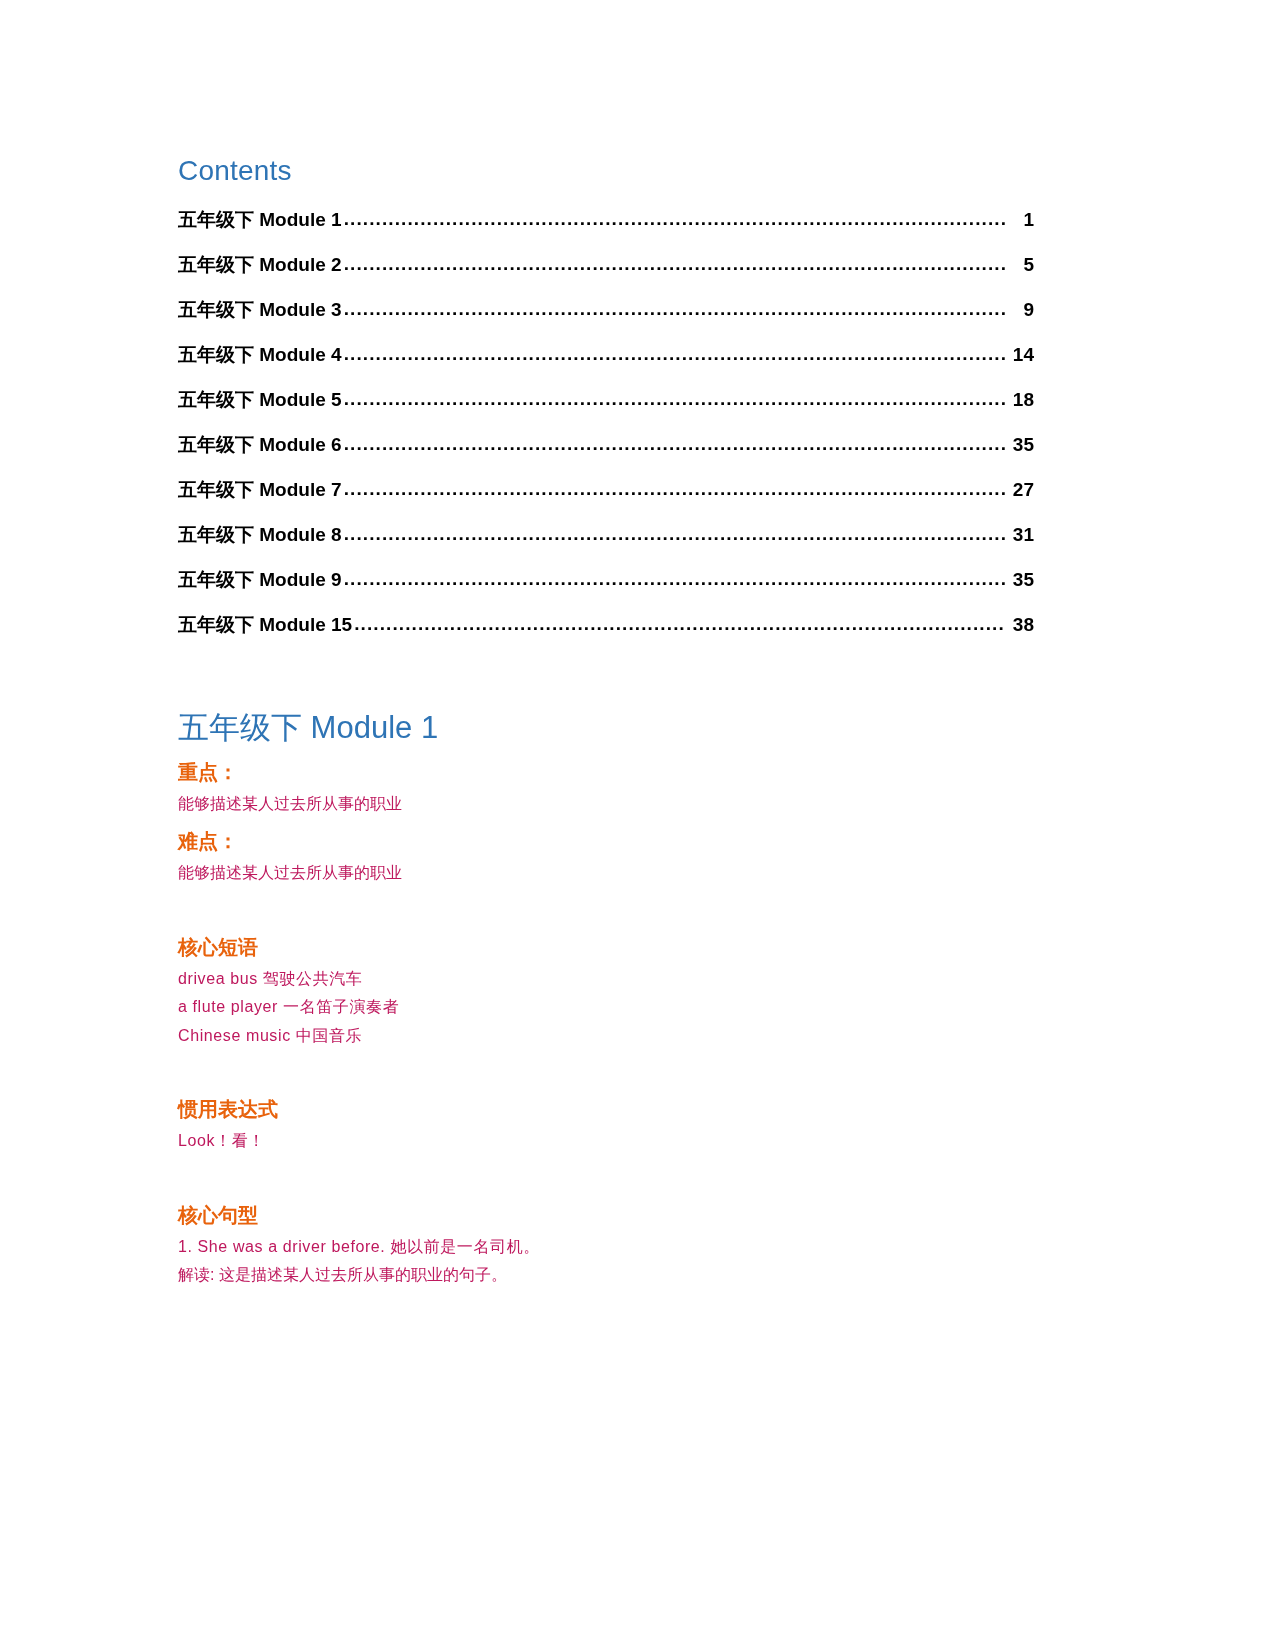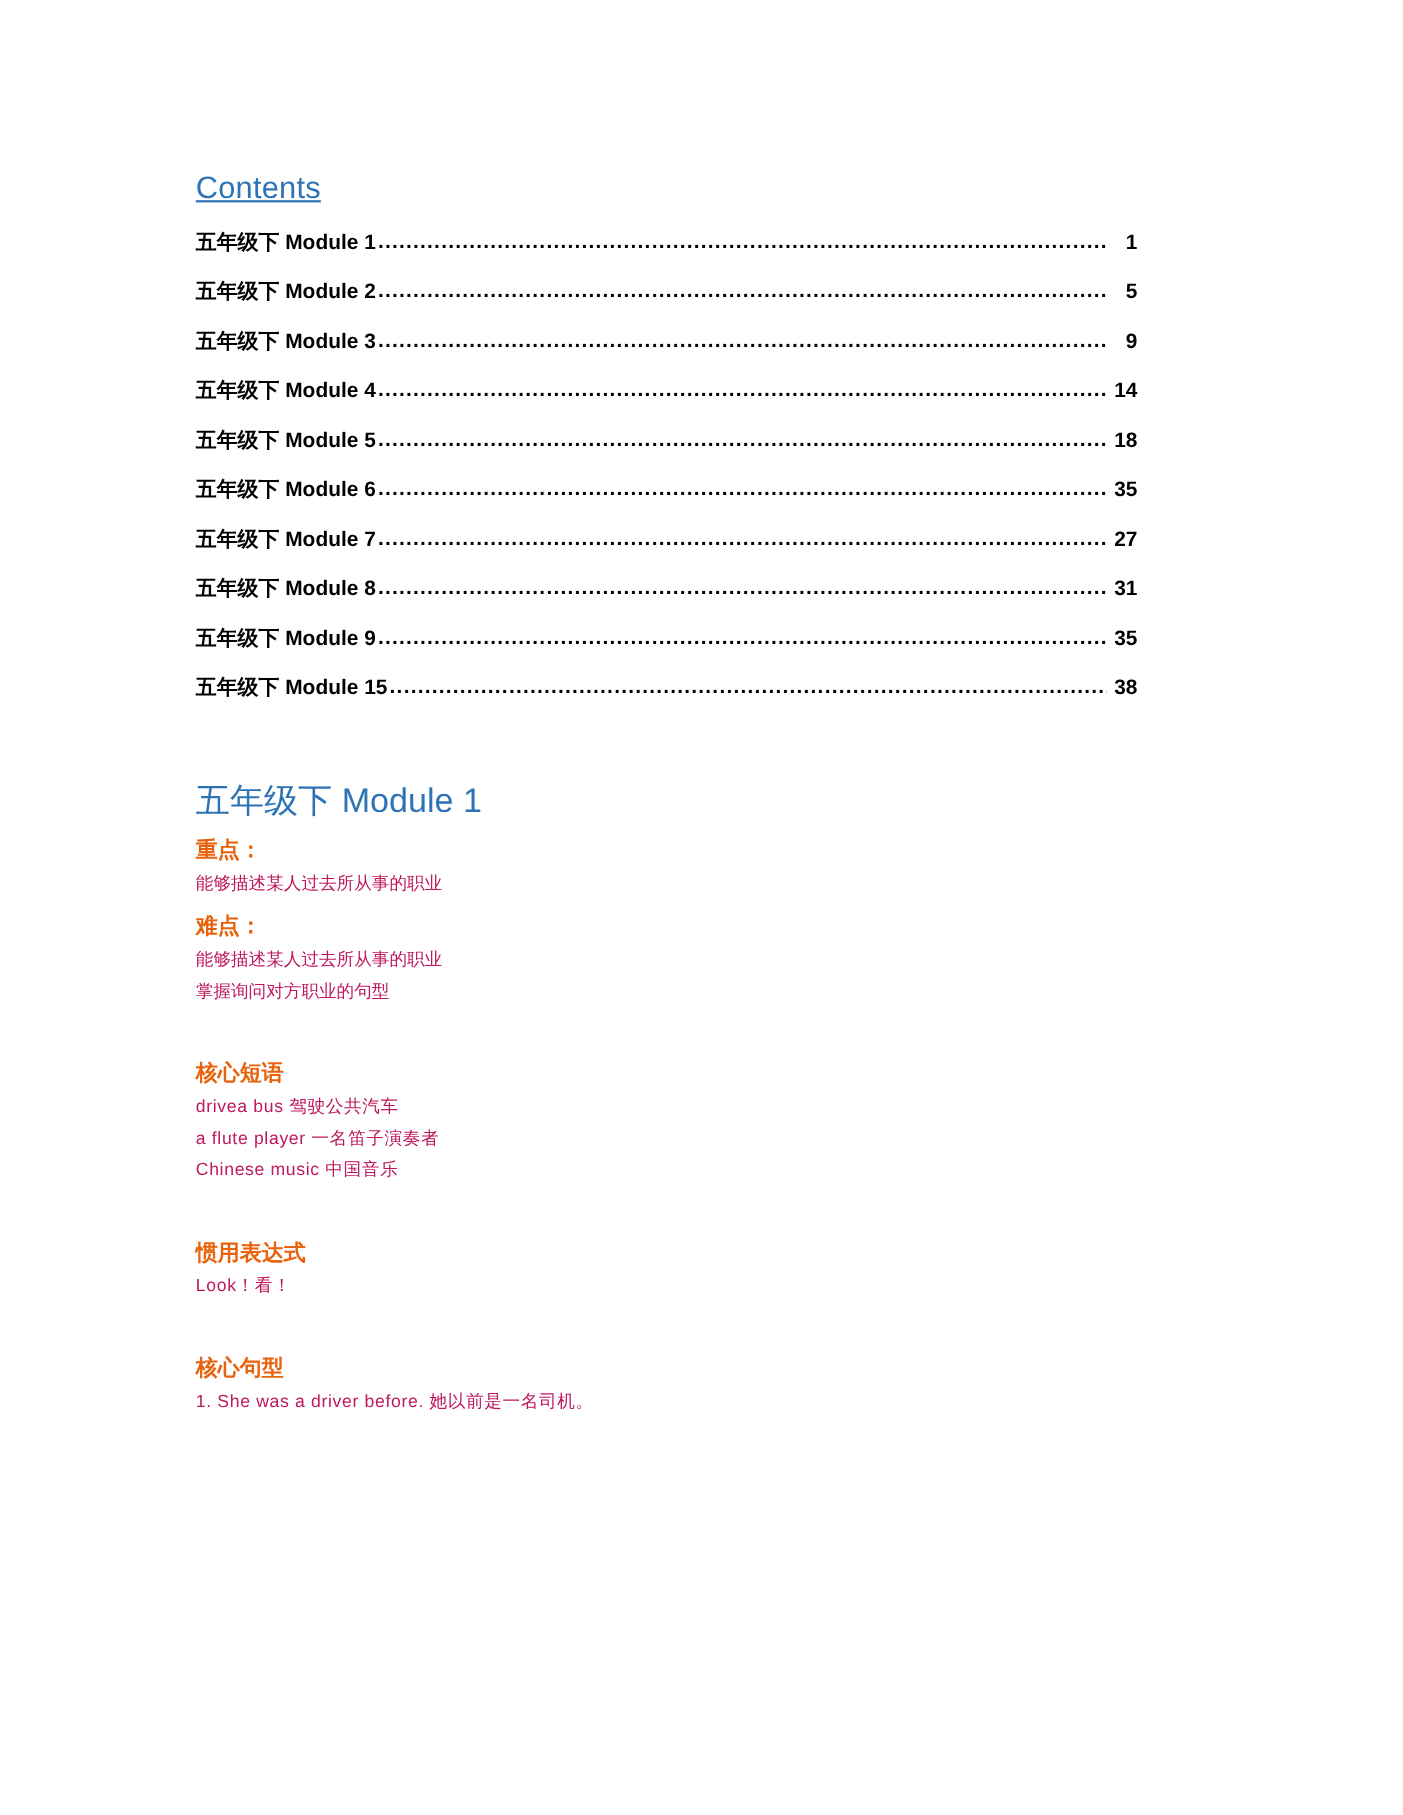--- a/index.html
+++ b/index.html
@@ -21,21 +21,20 @@
     padding: 155px 178px 0 178px;
   }
 
   
   .contents-title {
     color: #2e74b5;
     font-size: 28px;
     font-weight: normal;
     margin: 0 0 10px 0;
     letter-spacing: 0.2px;
-    text-decoration: underline;
   }
   .toc {
     margin: 0;
     padding: 0;
     list-style: none;
     width: 856px;
   }
   .toc-item {
     display: flex;
     align-items: baseline;
@@ -161,33 +160,33 @@
   <h2 class="module-title">五年级下 Module 1</h2>
 
   <h3 class="sect-head tight">重点：</h3>
   <div class="para-block">
     <p class="line">能够描述某人过去所从事的职业</p>
   </div>
 
   <h3 class="sect-head tight">难点：</h3>
   <div class="para-block">
     <p class="line">能够描述某人过去所从事的职业</p>
-    <p class="line">掌握询问对方职业的句型</p>
   </div>
 
   <h3 class="sect-head spaced">核心短语</h3>
   <div class="para-block">
     <p class="line latin">drivea bus 驾驶公共汽车</p>
     <p class="line latin">a flute player 一名笛子演奏者</p>
     <p class="line latin">Chinese music 中国音乐</p>
   </div>
 
   <h3 class="sect-head spaced">惯用表达式</h3>
   <div class="para-block">
     <p class="line latin">Look！看！</p>
   </div>
 
   <h3 class="sect-head spaced">核心句型</h3>
   <div class="para-block">
     <p class="line latin">1. She was a driver before. 她以前是一名司机。</p>
+    <p class="line">解读: 这是描述某人过去所从事的职业的句子。</p>
   </div>
 
 </div>
 
 </body></html>

